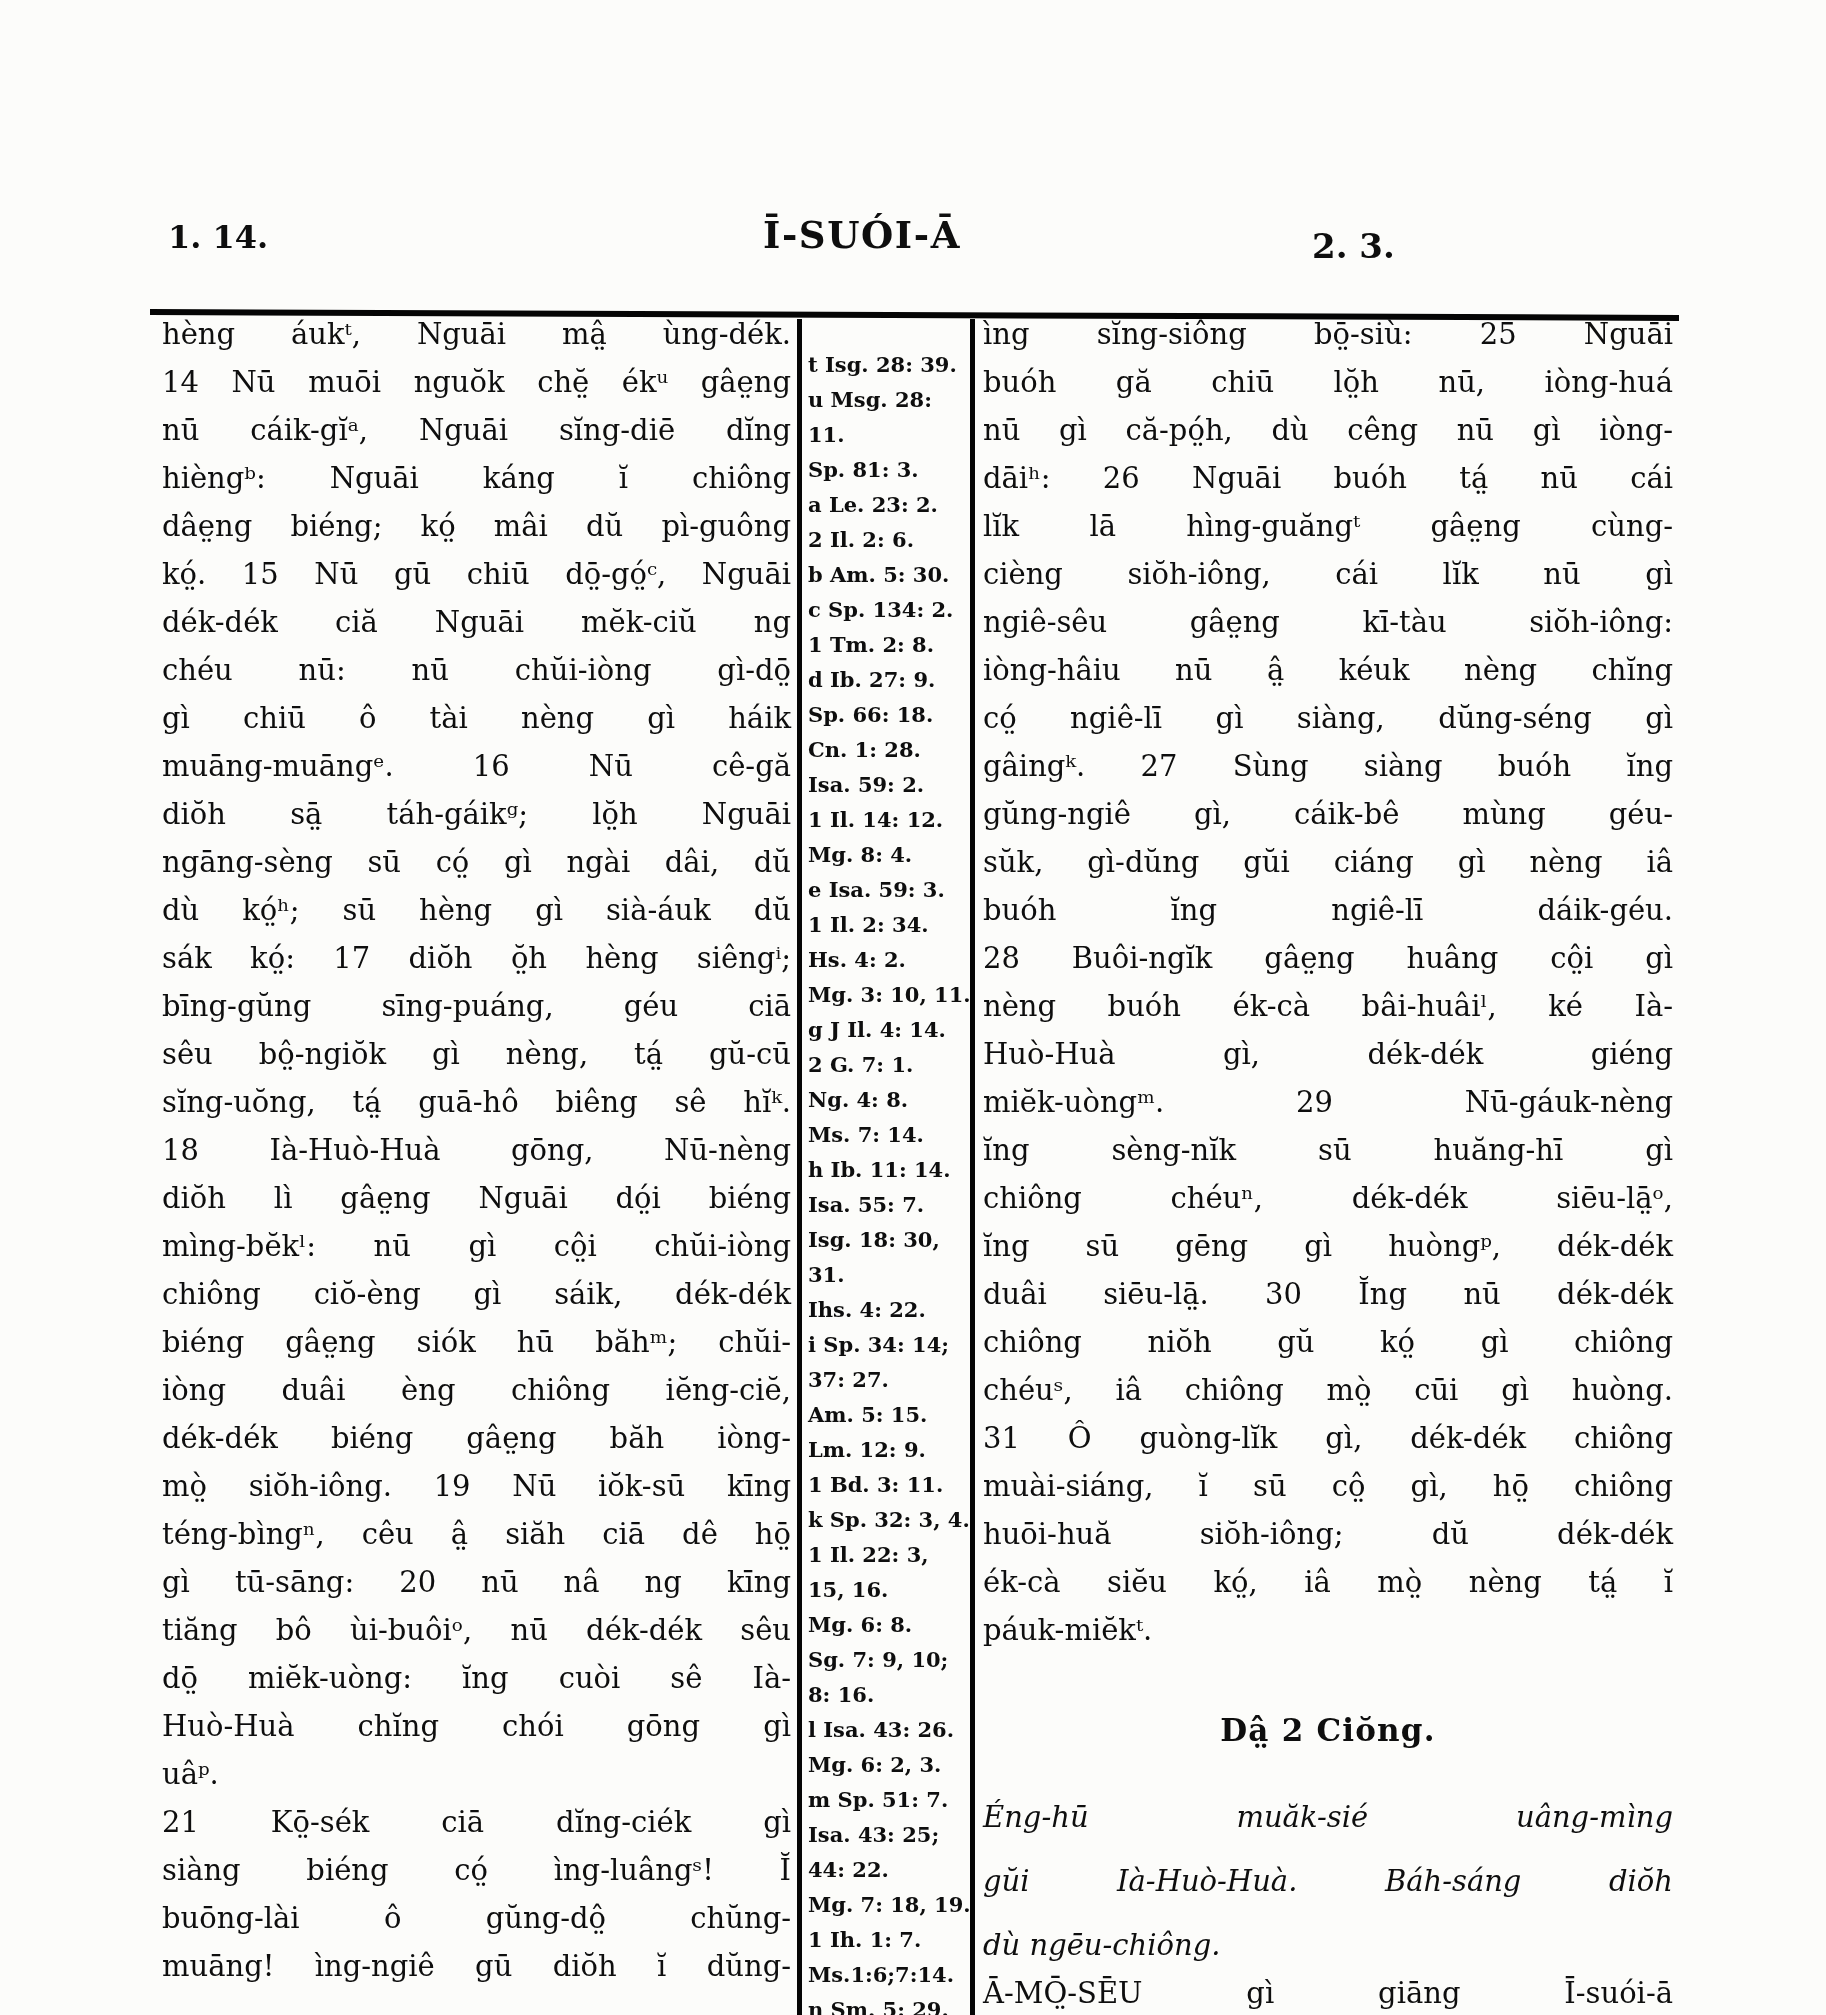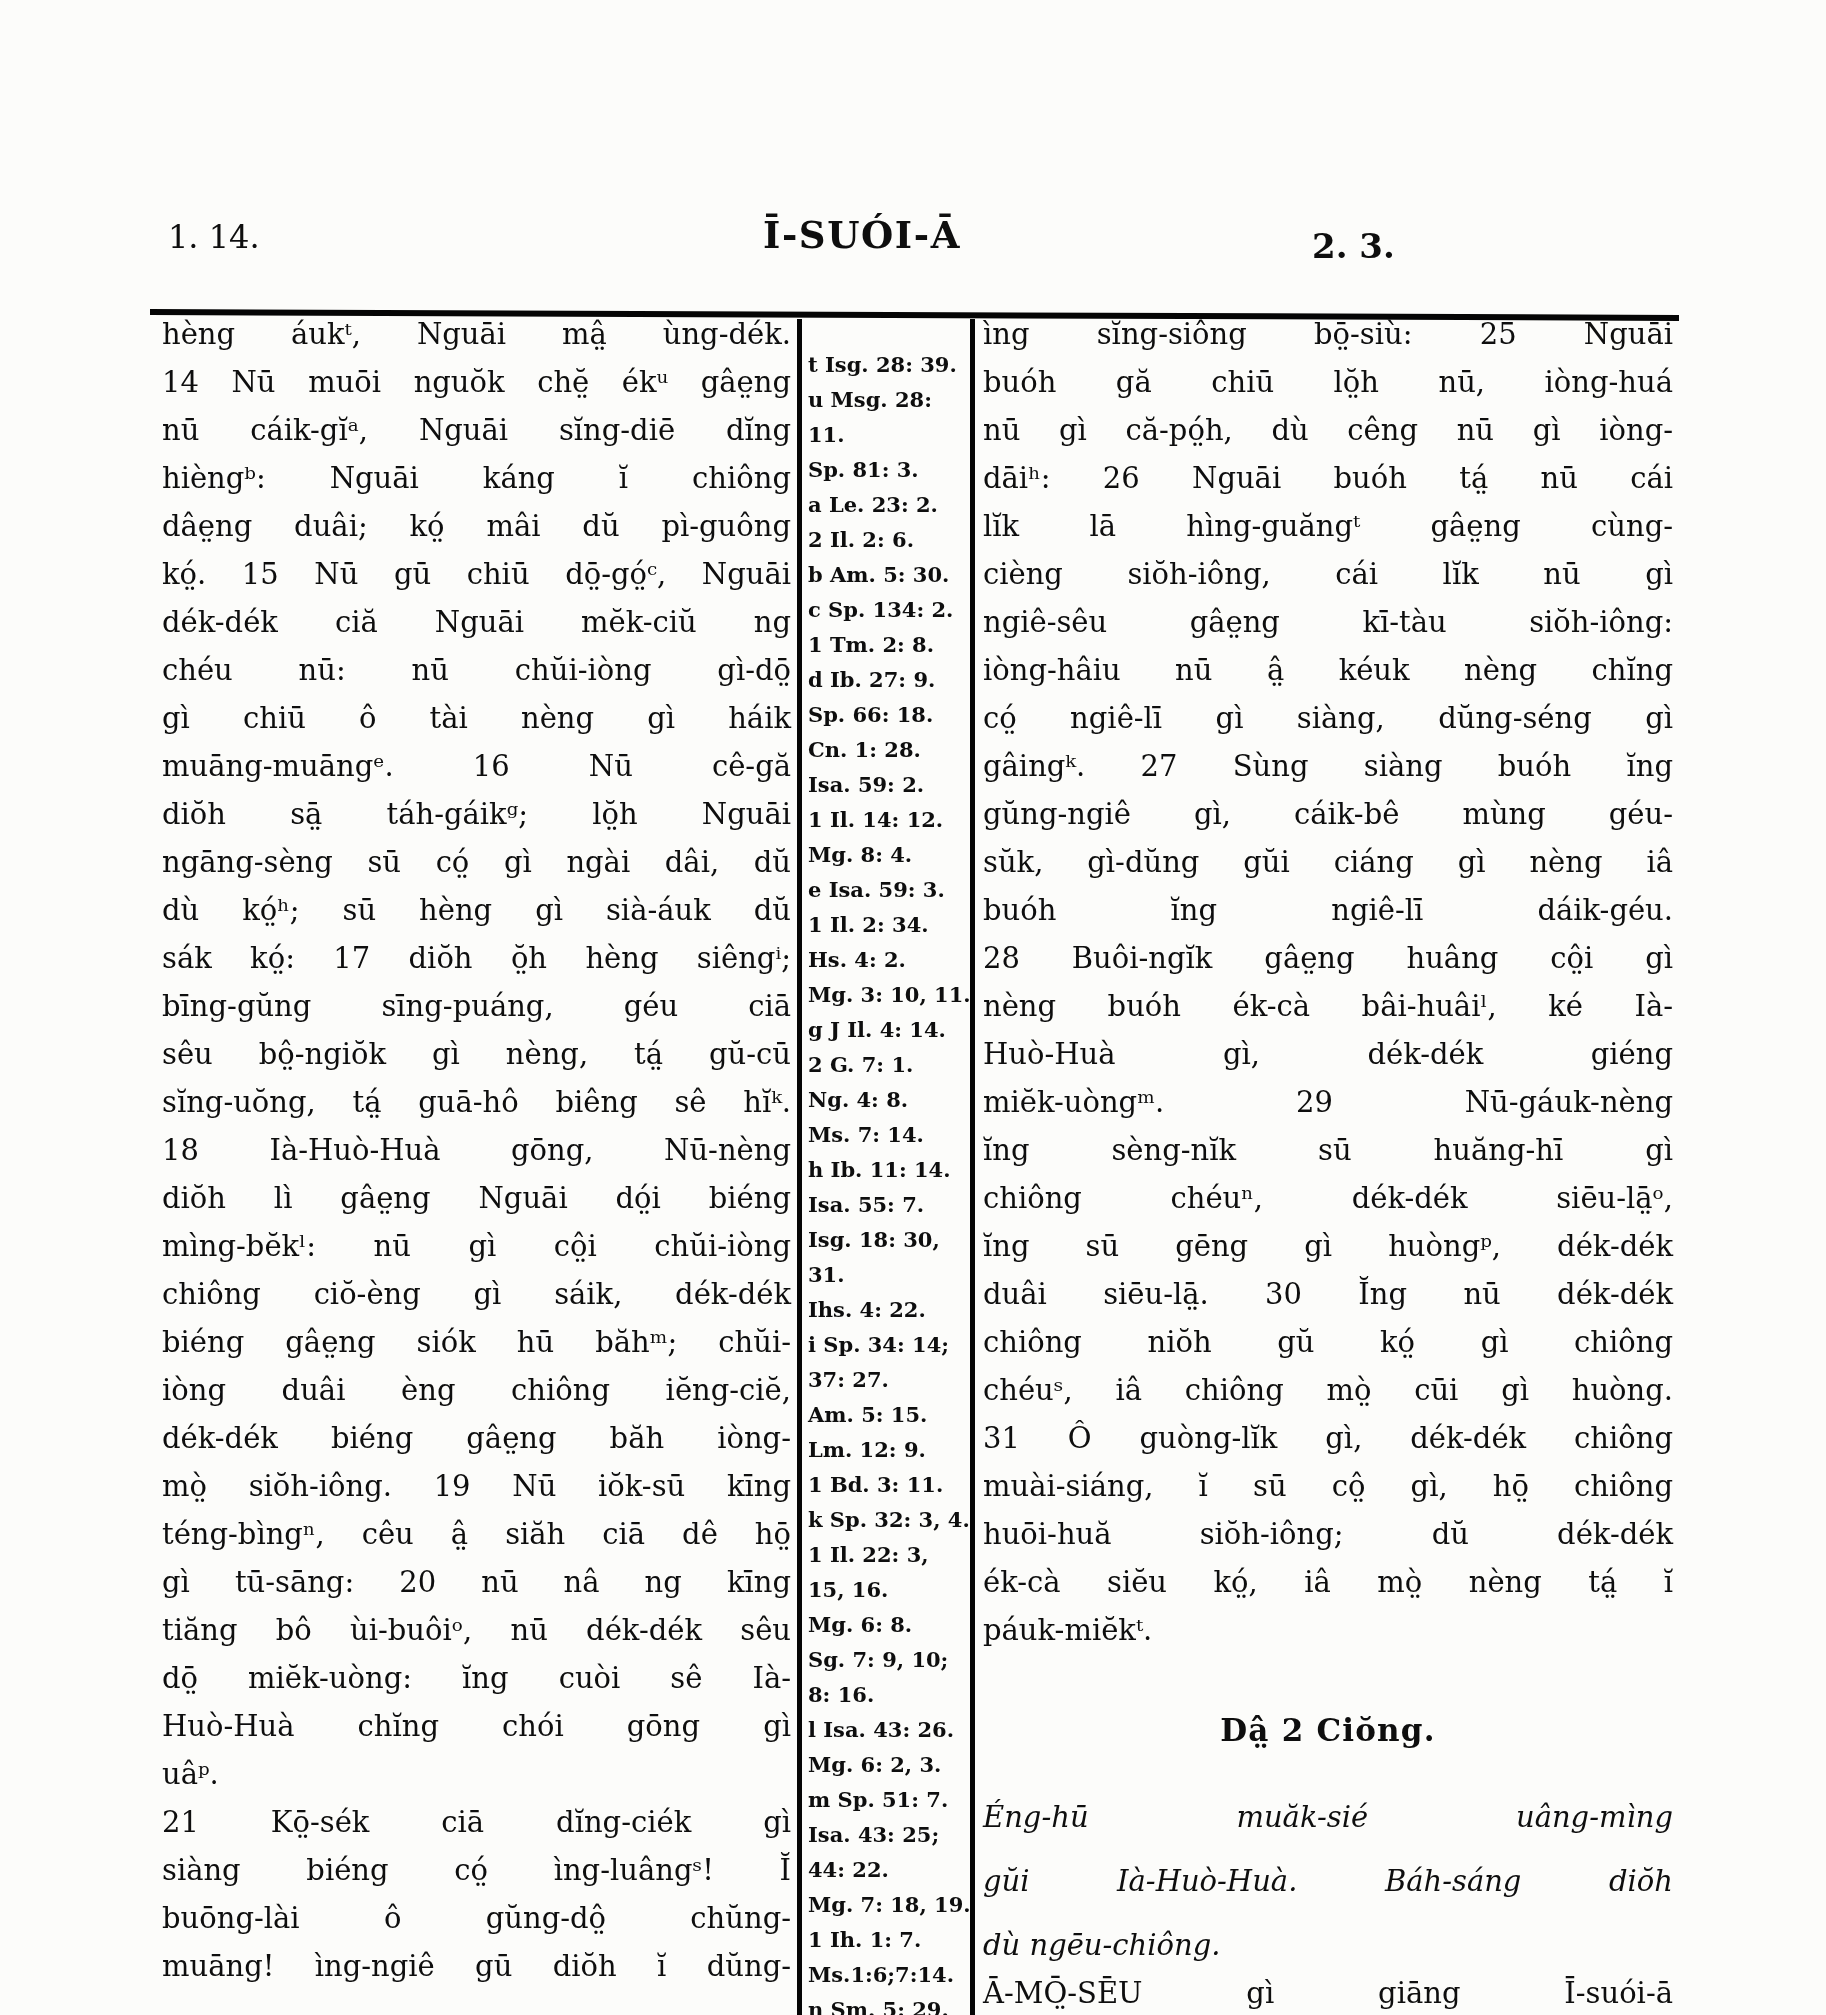--- a/index.html
+++ b/index.html
@@ -1,18 +1,18 @@
 <!DOCTYPE html>
 <html style="font-size:6.4px"><head>
 <meta charset="utf-8">
 <style>
   html,body{margin:0;padding:0;background:#e8e6e0;}
   .page{position:relative;width:1827px;height:2875px;background:#fcfcfa;color:#0e0e0e;
         font-family:"DejaVu Serif","Liberation Serif",serif;overflow:hidden;}
-  .hdr-left{position:absolute;left:168px;top:218px;font-size:32px;font-weight:normal;}
+  .hdr-left{position:absolute;left:168px;top:218px;font-size:32px;font-weight:bold;}
   .hdr-title{position:absolute;left:737px;top:213px;width:250px;text-align:center;
              font-size:37px;font-weight:bold;letter-spacing:1.6px;}
   .hdr-right{position:absolute;left:1312px;top:226px;font-size:34px;font-weight:bold;}
   .hdr-rule{position:absolute;left:150px;top:312px;width:1529px;height:6.4px;background:#050505;
             transform:rotate(0.22deg);}
   .vrule1{position:absolute;left:797px;top:319px;width:4.8px;height:2426px;background:#050505;}
   .vrule2{position:absolute;left:970px;top:319px;width:4.8px;height:2055px;background:#050505;}
   .col-left{position:absolute;left:162px;top:310px;width:629px;font-size:29px;line-height:48px;}
   .col-mid{position:absolute;left:808px;top:347px;width:159px;font-size:21px;line-height:35px;
            font-weight:bold;white-space:nowrap;}
@@ -35,21 +35,21 @@
 
   <div class="vrule1"></div>
   <div class="vrule2"></div>
 
   <div class="col-left">
 
   <div class="jline">hèng áukᵗ, Nguāi mâ̤ ùng-dék.</div>
       <div class="jline">14 Nū muōi nguŏk chĕ̤ ékᵘ gâe̤ng</div>
       <div class="jline">nū cáik-gĭᵃ, Nguāi sĭng-diē dĭng</div>
       <div class="jline">hièngᵇ: Nguāi káng ĭ chiông</div>
-      <div class="jline">dâe̤ng duâi; kó̤ mâi dŭ pì-guông</div>
+      <div class="jline">dâe̤ng biéng; kó̤ mâi dŭ pì-guông</div>
       <div class="jline">kó̤. 15 Nū gū chiū dō̤-gó̤ᶜ, Nguāi</div>
       <div class="jline">dék-dék ciă Nguāi mĕk-ciŭ ng</div>
       <div class="jline">chéu nū: nū chŭi-iòng gì-dō̤</div>
       <div class="jline">gì chiū ô tài nèng gì háik</div>
       <div class="jline">muāng-muāngᵉ. 16 Nū cê-gă</div>
       <div class="jline">diŏh sā̤ táh-gáikᵍ; lŏ̤h Nguāi</div>
       <div class="jline">ngāng-sèng sū có̤ gì ngài dâi, dŭ</div>
       <div class="jline">dù kó̤ʰ; sū hèng gì sià-áuk dŭ</div>
       <div class="jline">sák kó̤: 17 diŏh ŏ̤h hèng siêngⁱ;</div>
       <div class="jline">bīng-gŭng sīng-puáng, géu ciā</div>

